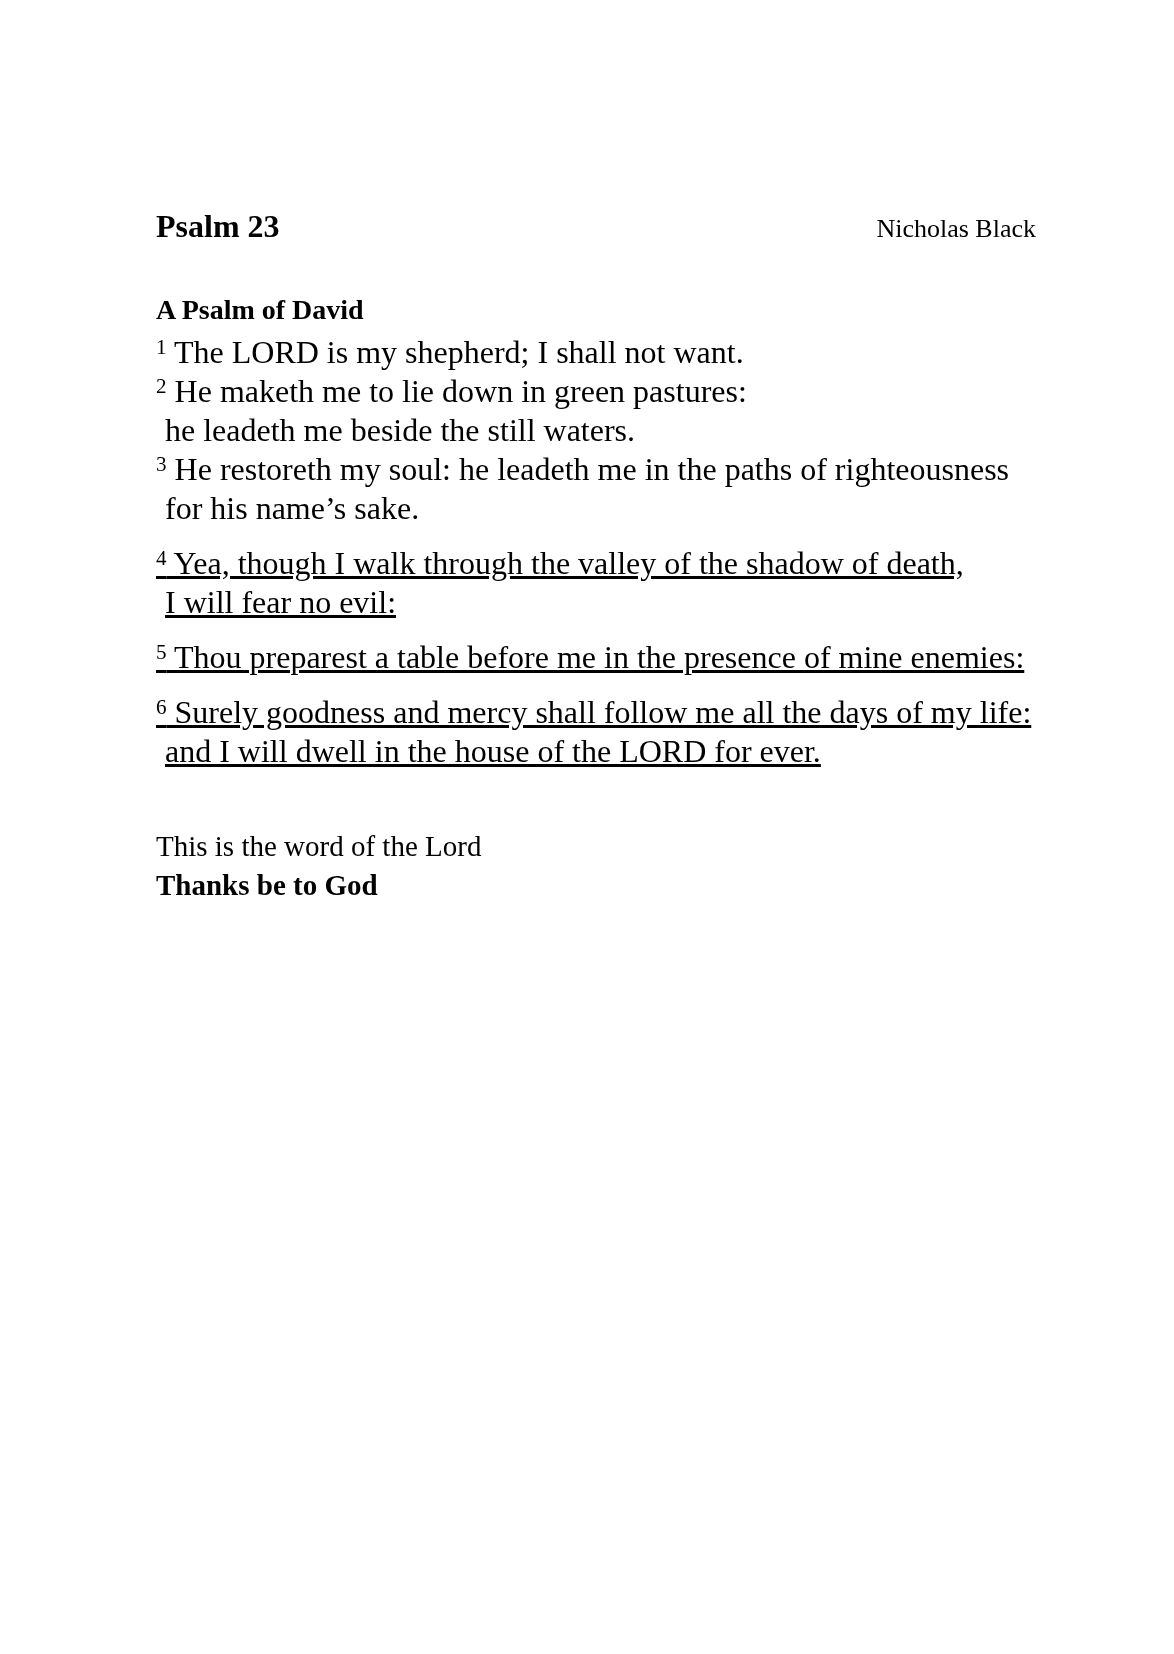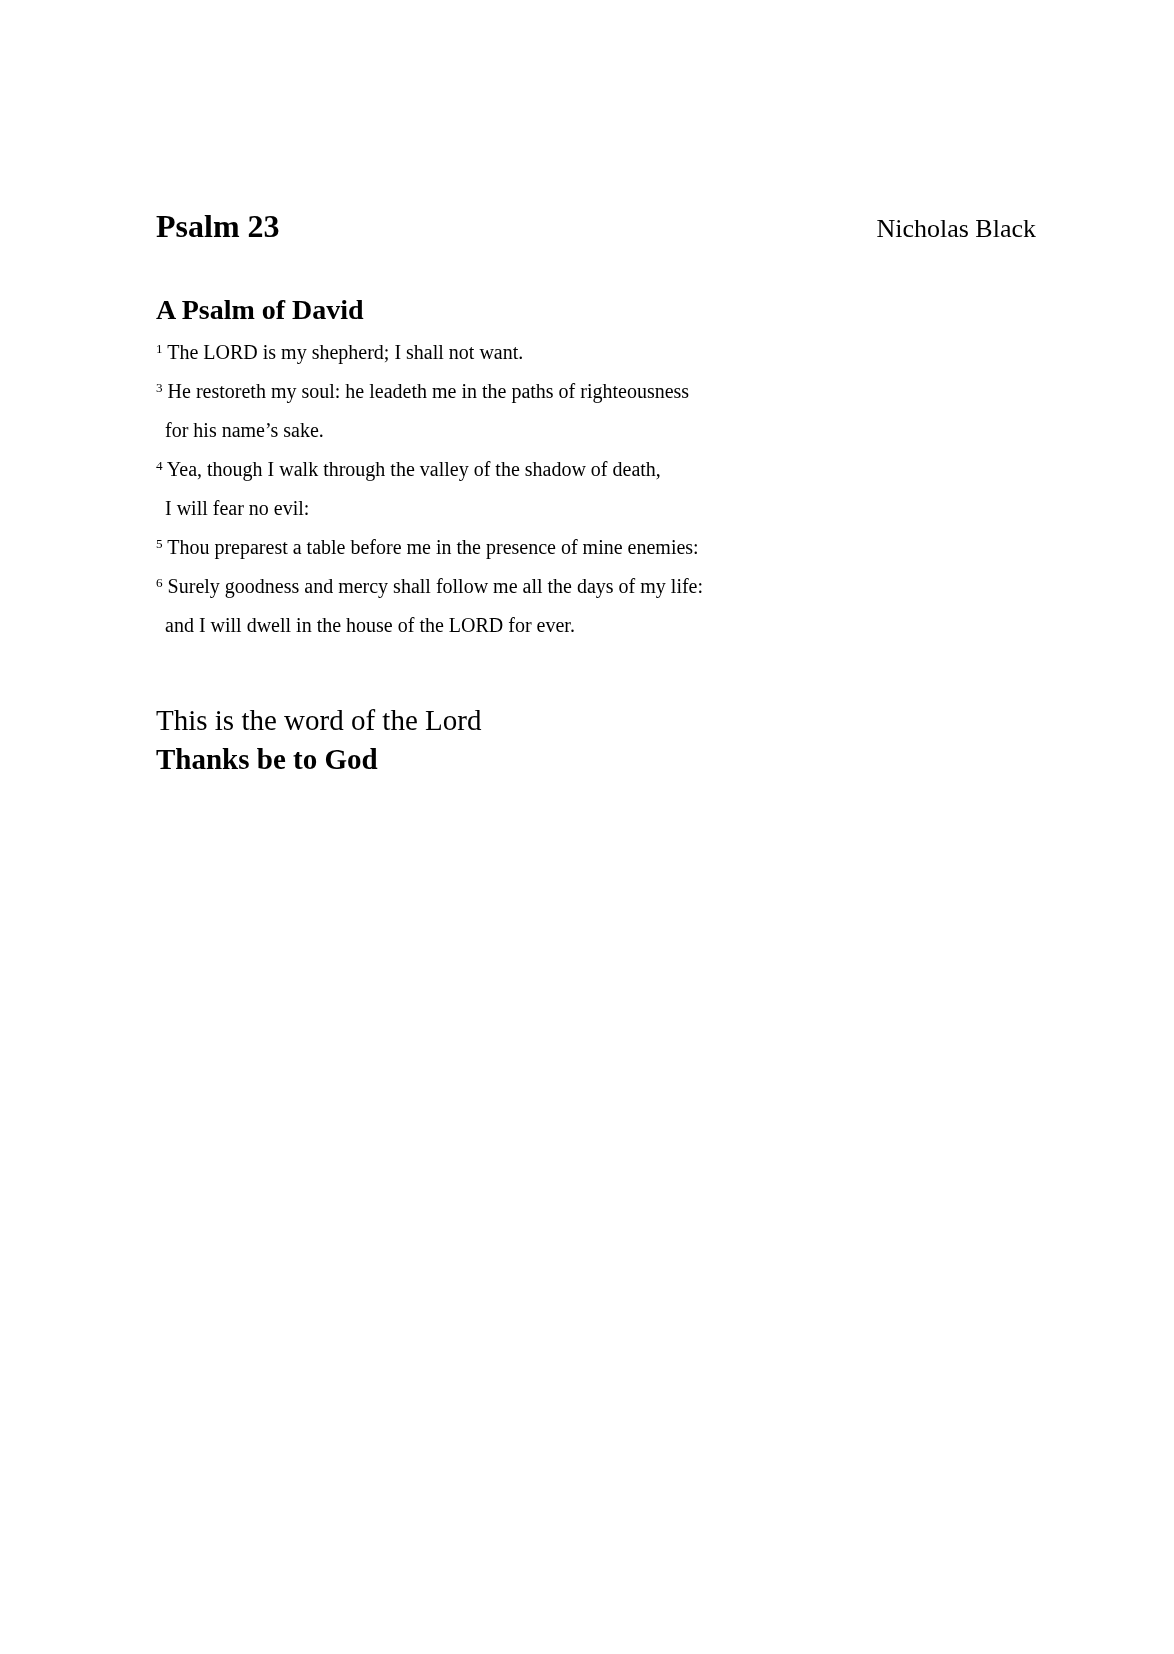--- a/index.html
+++ b/index.html
@@ -40,23 +40,25 @@
   }
   .psalm-heading {
     margin-top: 41px;
     font-size: 28px;
     font-weight: bold;
     line-height: 39px;
     white-space: nowrap;
   }
   .psalm-body {
     margin-top: 4px;
-    font-size: 20px;
+    font-size: 32px;
   }
   .stanza + .stanza {
+    margin-top: 16px;
+    text-decoration: underline;
   }
   .vline {
     line-height: 39px;
     white-space: nowrap;
   }
   .vline.cont {
     padding-left: 9px;
   }
   .vnum {
     font-size: 0.66em;
@@ -89,20 +91,24 @@
     </div>
 
     <div class="psalm-heading">A Psalm of David</div>
 
     <div class="psalm-body">
         <div class="stanza">
           <div class="verse">
             <div class="vline"><span class="vnum">1</span> The LORD is my shepherd; I shall not want.</div>
           </div>
           <div class="verse">
+            <div class="vline"><span class="vnum">2</span> He maketh me to lie down in green pastures:</div>
+            <div class="vline cont">he leadeth me beside the still waters.</div>
+          </div>
+          <div class="verse">
             <div class="vline"><span class="vnum">3</span> He restoreth my soul: he leadeth me in the paths of righteousness</div>
             <div class="vline cont">for his name’s sake.</div>
           </div>
         </div>
         <div class="stanza">
           <div class="verse">
             <div class="vline"><span class="vnum">4</span> Yea, though I walk through the valley of the shadow of death,</div>
             <div class="vline cont">I will fear no evil:</div>
           </div>
         </div>

